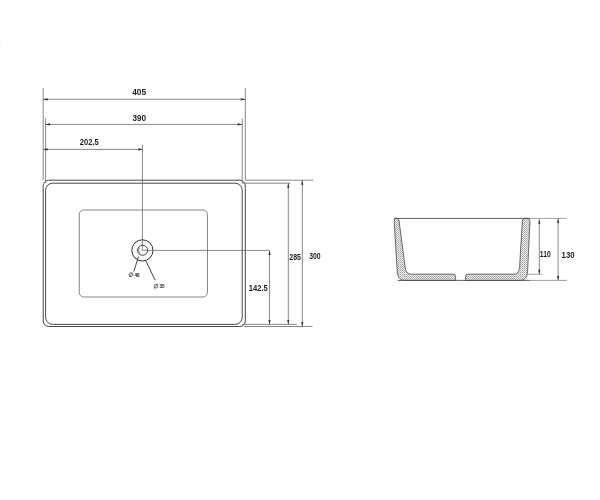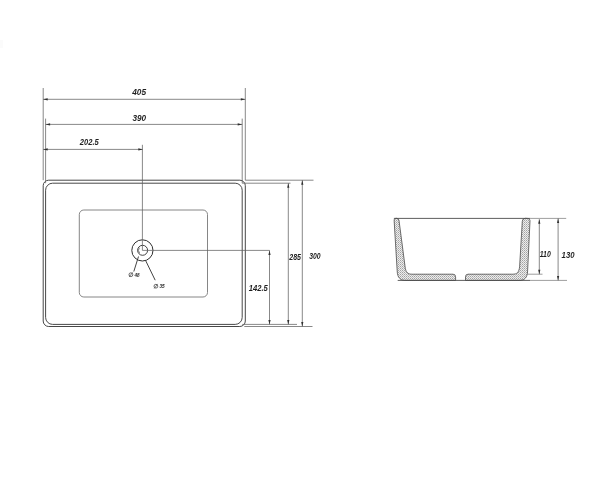--- a/index.html
+++ b/index.html
@@ -1,16 +1,16 @@
 <!DOCTYPE html>
 <html><head>
 <meta charset="utf-8">
 <style>
   html,body{margin:0;padding:0;background:#ffffff;}
-  .wrap{width:600px;height:500px;position:relative;overflow:hidden;background:#7dd3fc;font-style:italic;}
+  .wrap{width:600px;height:500px;position:relative;overflow:hidden;background:#7dd3fc;}
   text{font-family:"Liberation Sans",sans-serif;font-weight:bold;fill:#1f1f1f;}
 </style>
 </head>
 <body>
 <div class="wrap">
 <svg width="600" height="500" viewBox="0 0 600 500" xmlns="http://www.w3.org/2000/svg" style="will-change:transform">
   <defs>
     <pattern id="hatch" width="2" height="2" patternUnits="userSpaceOnUse">
       <rect width="2" height="2" fill="#ededed"></rect>
       <rect x="0" y="0" width="1" height="1" fill="#a2a2a2"></rect>

